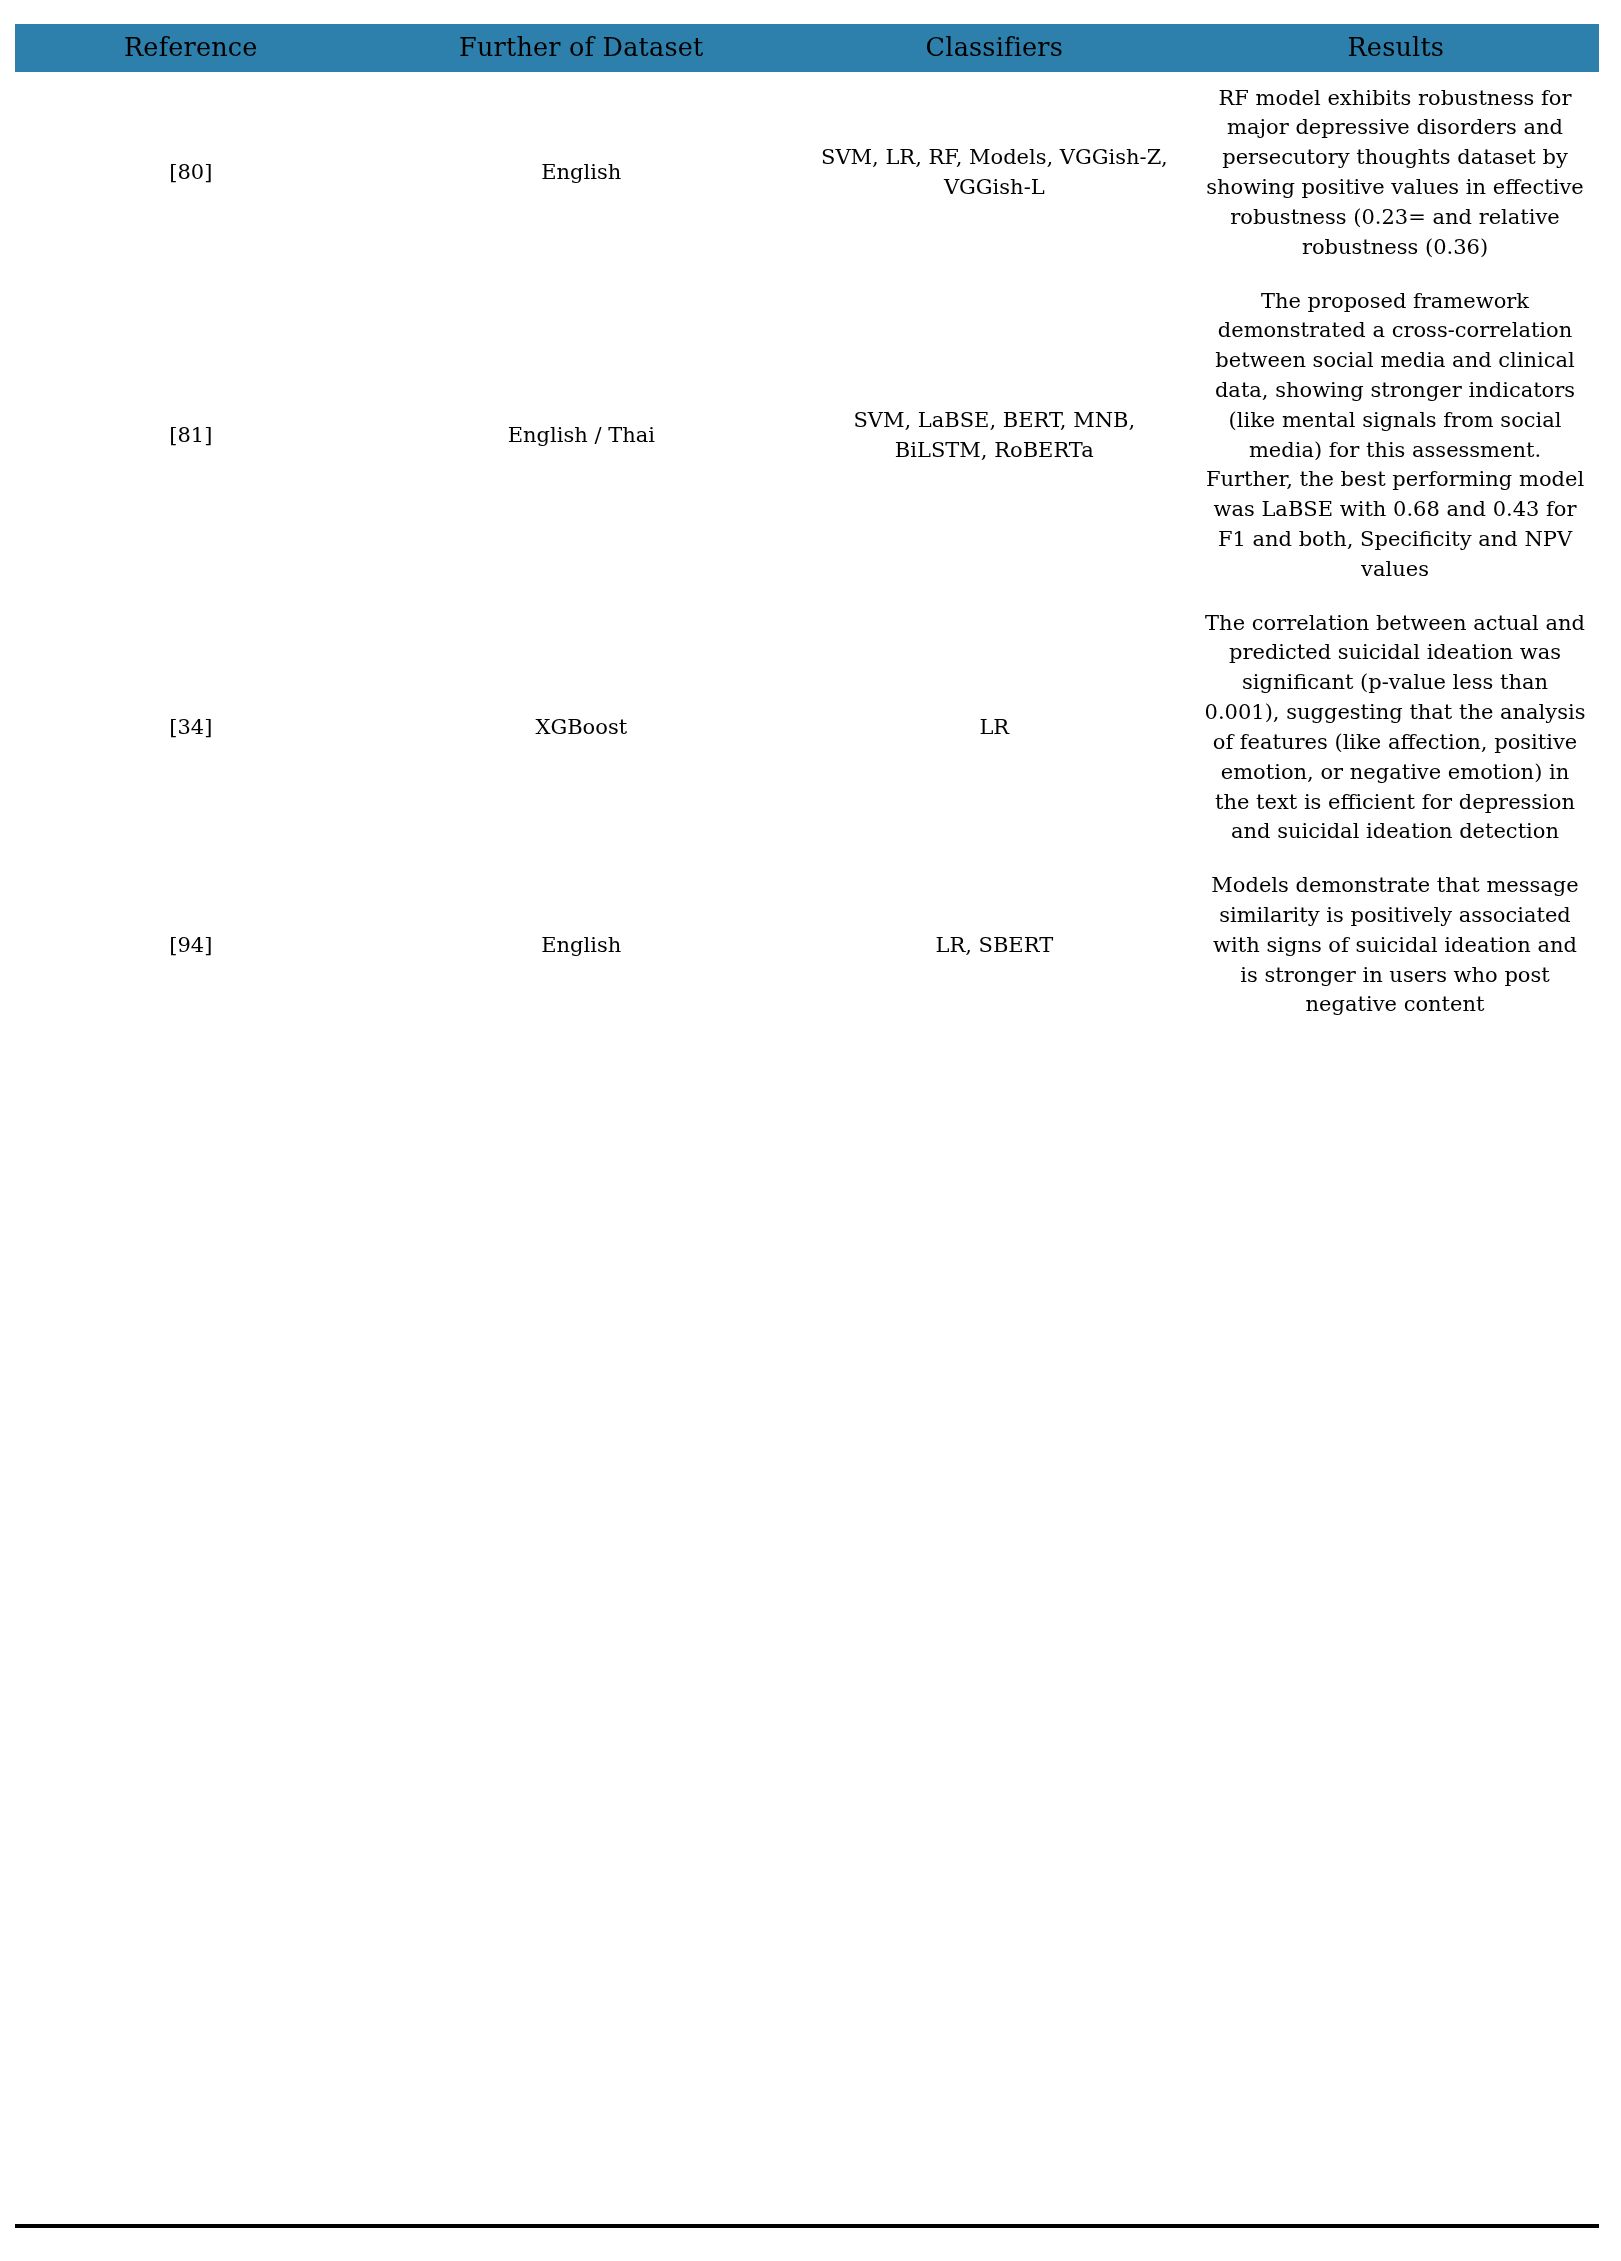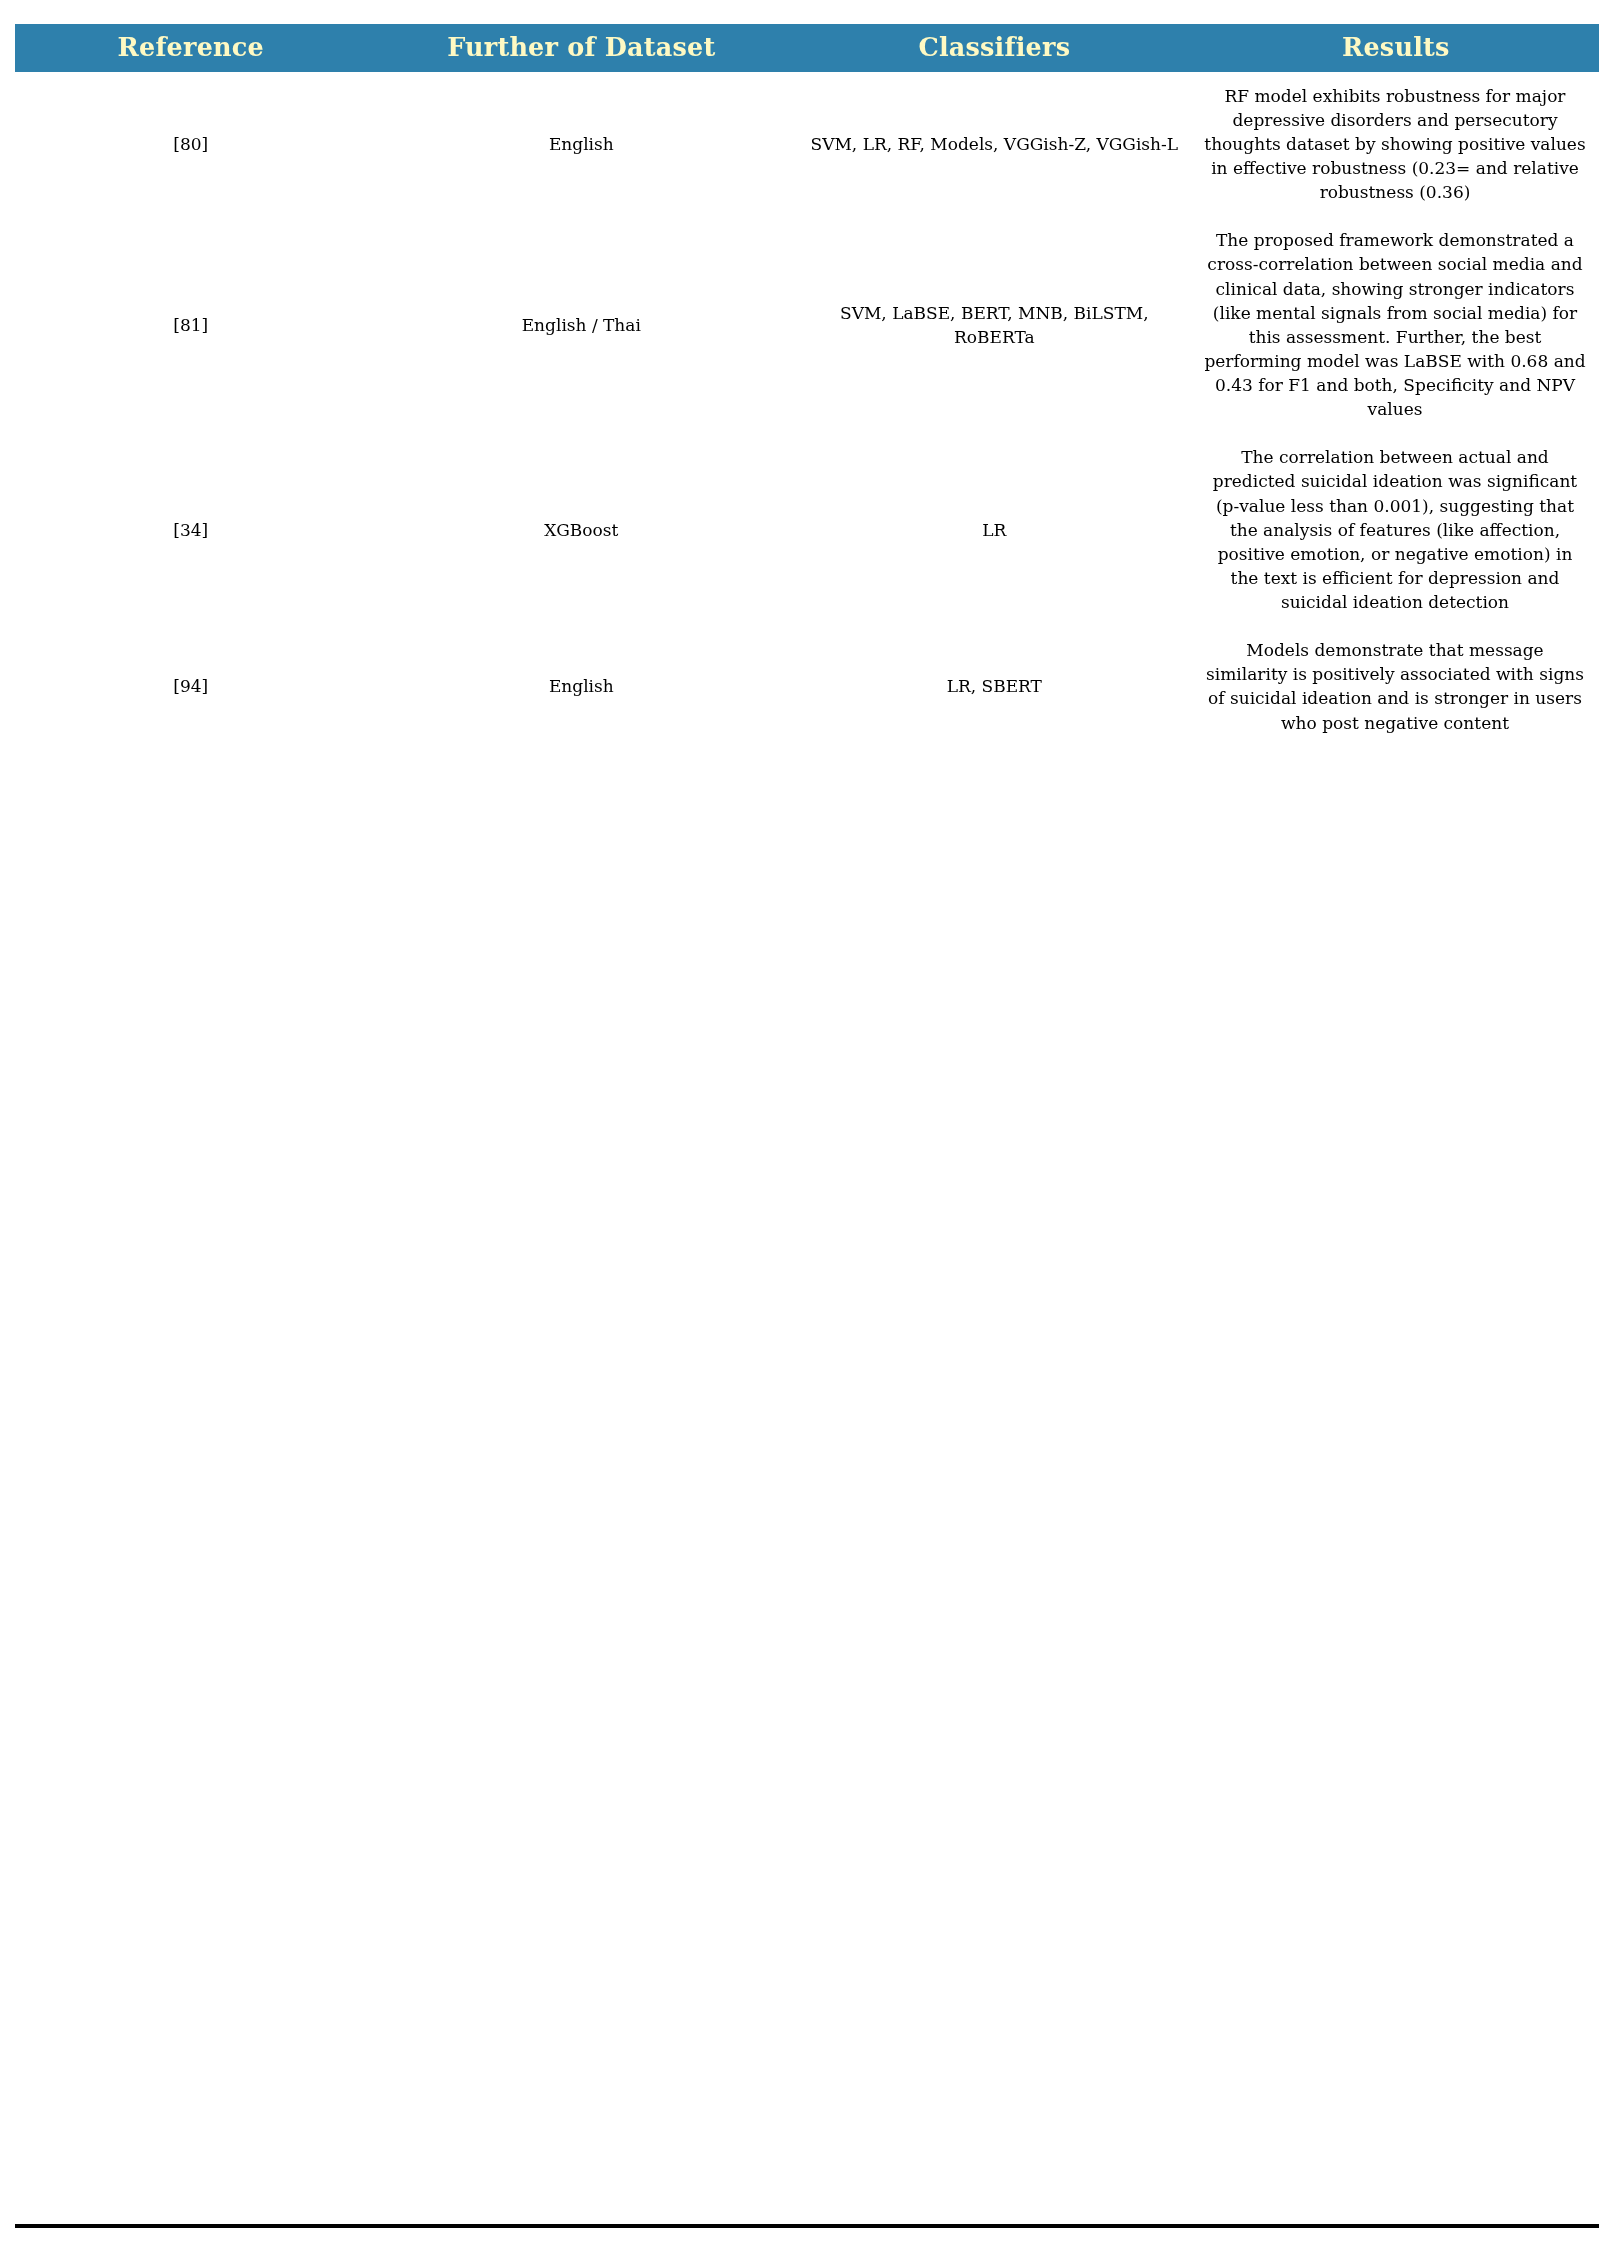--- a/index.html
+++ b/index.html
@@ -44,38 +44,38 @@
   }
   .rule-bottom {
     position: absolute;
     left: 15.3px;
     top: 2224px;
     width: 1584px;
     height: 4.3px;
     background: #000000;
   }
   th.col-head {
-    color: #fef9c3;
+    color: #000000;
     font-size: 25.5px;
-    font-weight: bold;
+    font-weight: normal;
     line-height: 1.2;
     text-align: center;
     padding: 7.7px 3.4px 9.4px 3.4px;
     vertical-align: middle;
     letter-spacing: 0.2px;
   }
   col.c-ref      { width: 351px; }
   col.c-lang     { width: 430px; }
   col.c-clf      { width: 396px; }
   col.c-res      { width: 407px; }
 
   td.cell {
     text-align: center;
     vertical-align: middle;
-    font-size: 17px;
+    font-size: 21px;
     line-height: 1.42;
     padding: 0 8.5px;
     color: #000000;
   }
   td.cell-ref  { padding-left: 0; padding-right: 0; }
   td.cell-res  {
     padding-left: 12px;
     padding-right: 13.6px;
     padding-top: 12px;
     padding-bottom: 12px;

